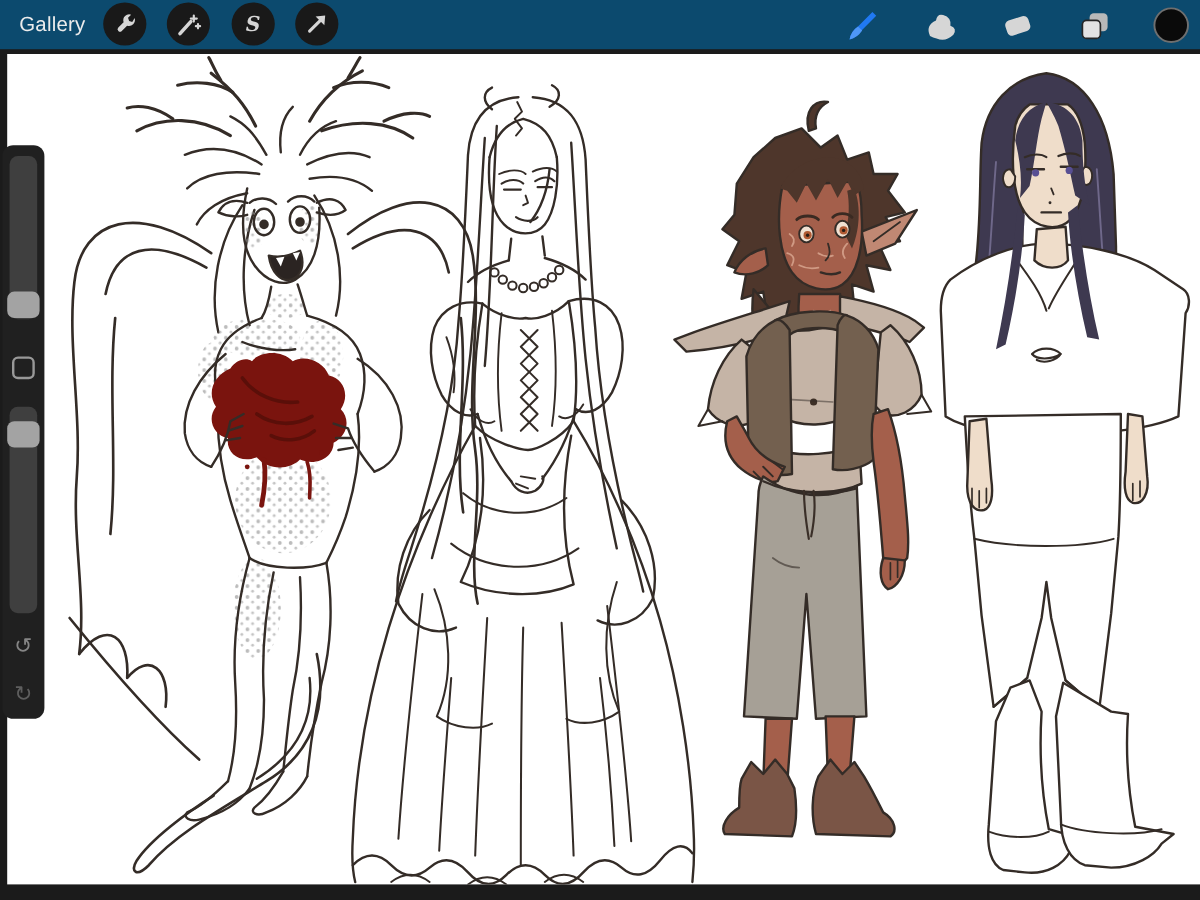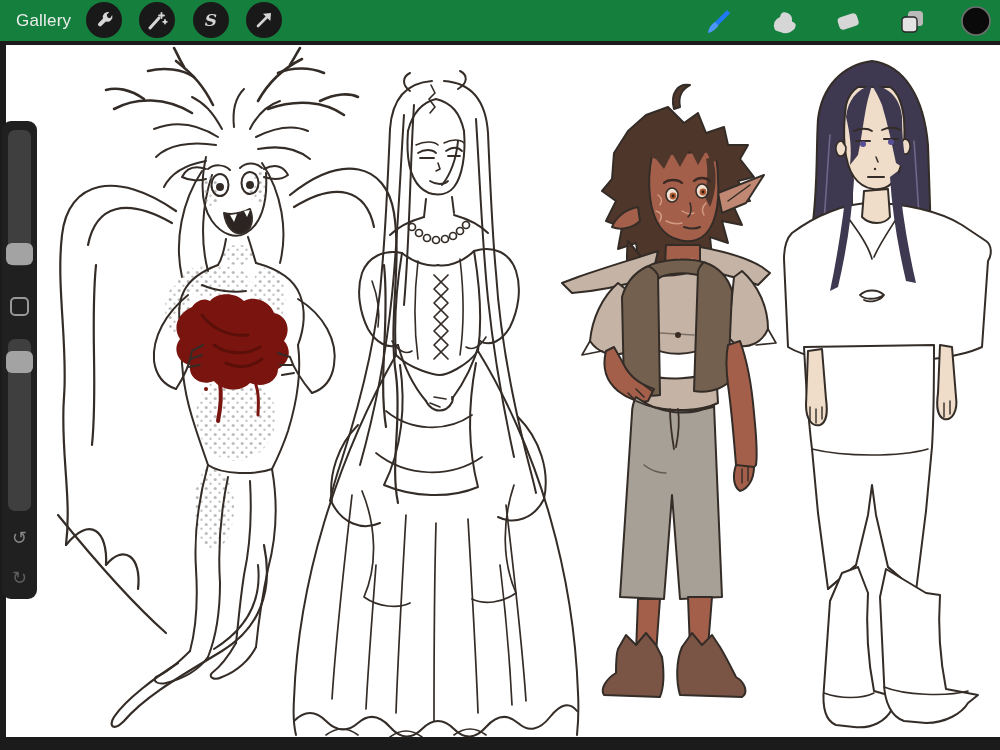--- a/index.html
+++ b/index.html
@@ -2,21 +2,21 @@
 <html><head>
 <meta charset="utf-8">
 <style>
   html,body{margin:0;padding:0;}
   body{
     width:1000px;height:750px;position:relative;overflow:hidden;
     background:#1b1b1b;
     font-family:"Liberation Sans", sans-serif;
   }
   
-  .topbar{position:absolute;left:0;top:0;width:1000px;height:41px;background:#15803d;z-index:10;}
+  .topbar{position:absolute;left:0;top:0;width:1000px;height:41px;background:#0c4a6e;z-index:10;}
   .gallery-btn{position:absolute;left:16px;top:0;height:41px;line-height:41px;color:#ececec;font-size:17px;letter-spacing:.2px;cursor:default;}
   .circ-btn{position:absolute;top:2px;width:36px;height:36px;border-radius:50%;background:#191919;display:flex;align-items:center;justify-content:center;}
   .circ-btn svg{display:block;}
   .flat-btn{position:absolute;top:3px;width:36px;height:36px;display:flex;align-items:center;justify-content:center;}
   
   .canvas{position:absolute;left:6px;top:45px;width:994px;height:692px;background:#ffffff;z-index:1;}
   .canvas svg{display:block;}
   
   .sidebar{position:absolute;left:2px;top:121px;width:35px;height:478px;background:#202020;border-radius:9px;z-index:20;}
   .slider-track{position:absolute;left:6px;width:23px;background:#3f3f3f;border-radius:7px;}

